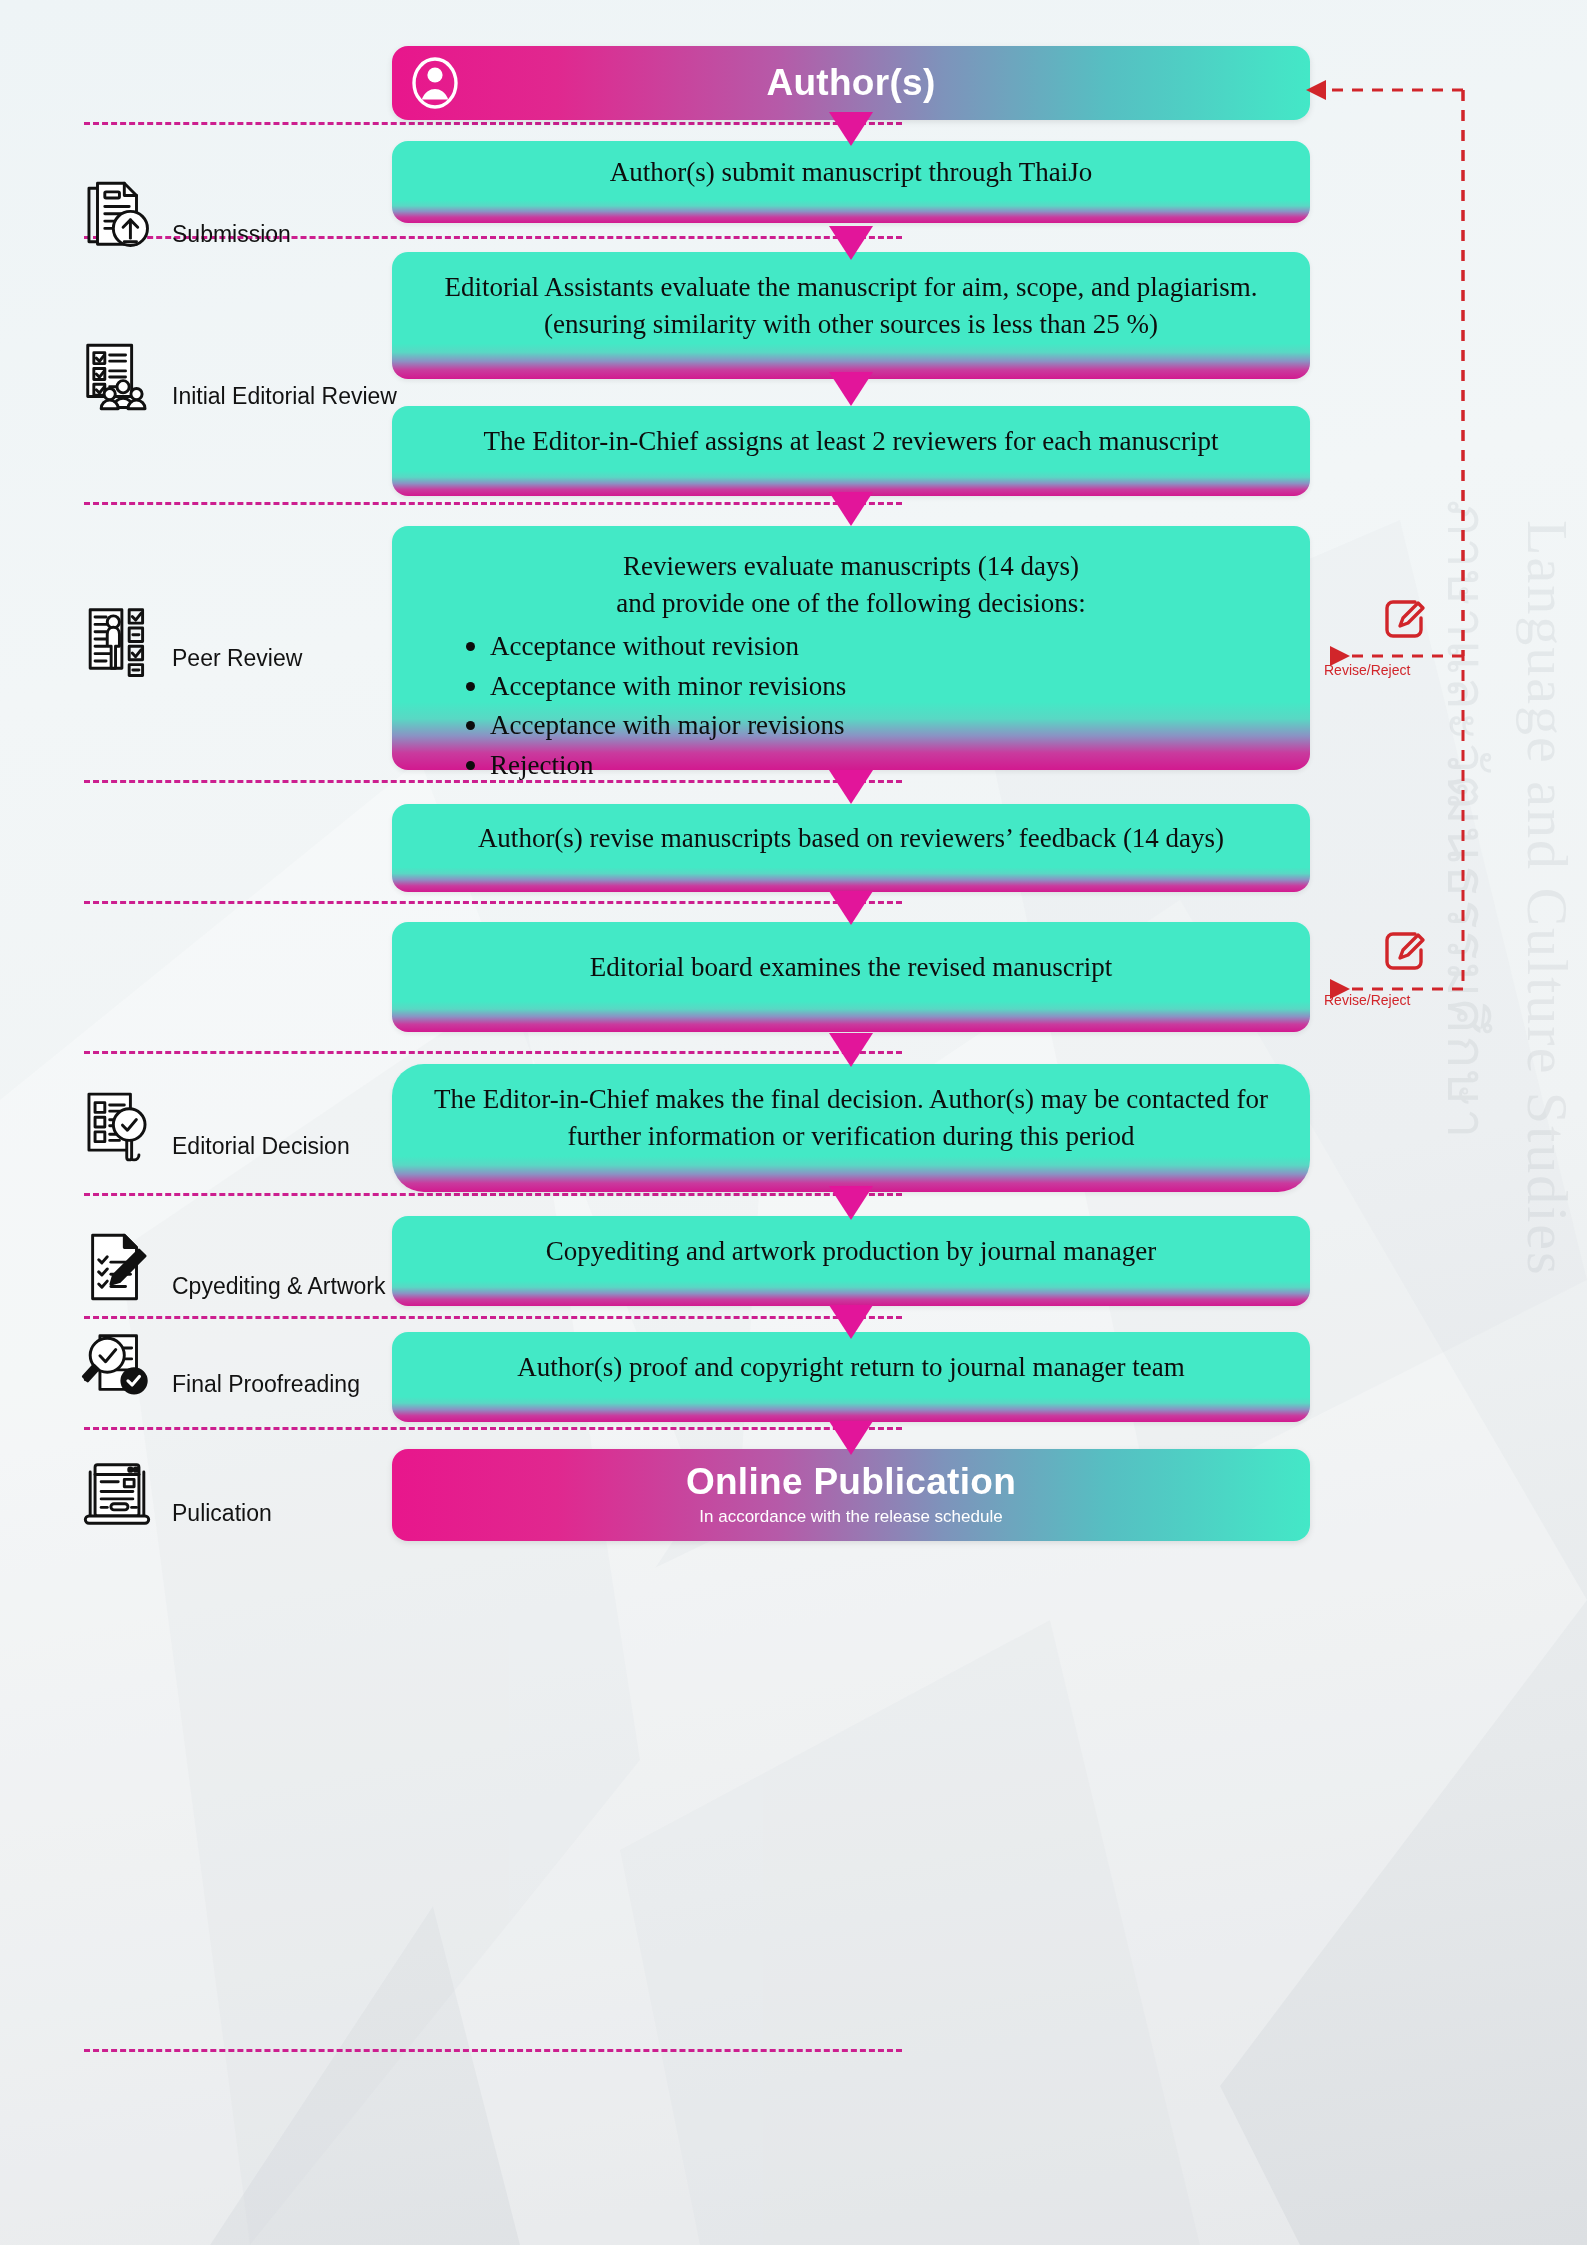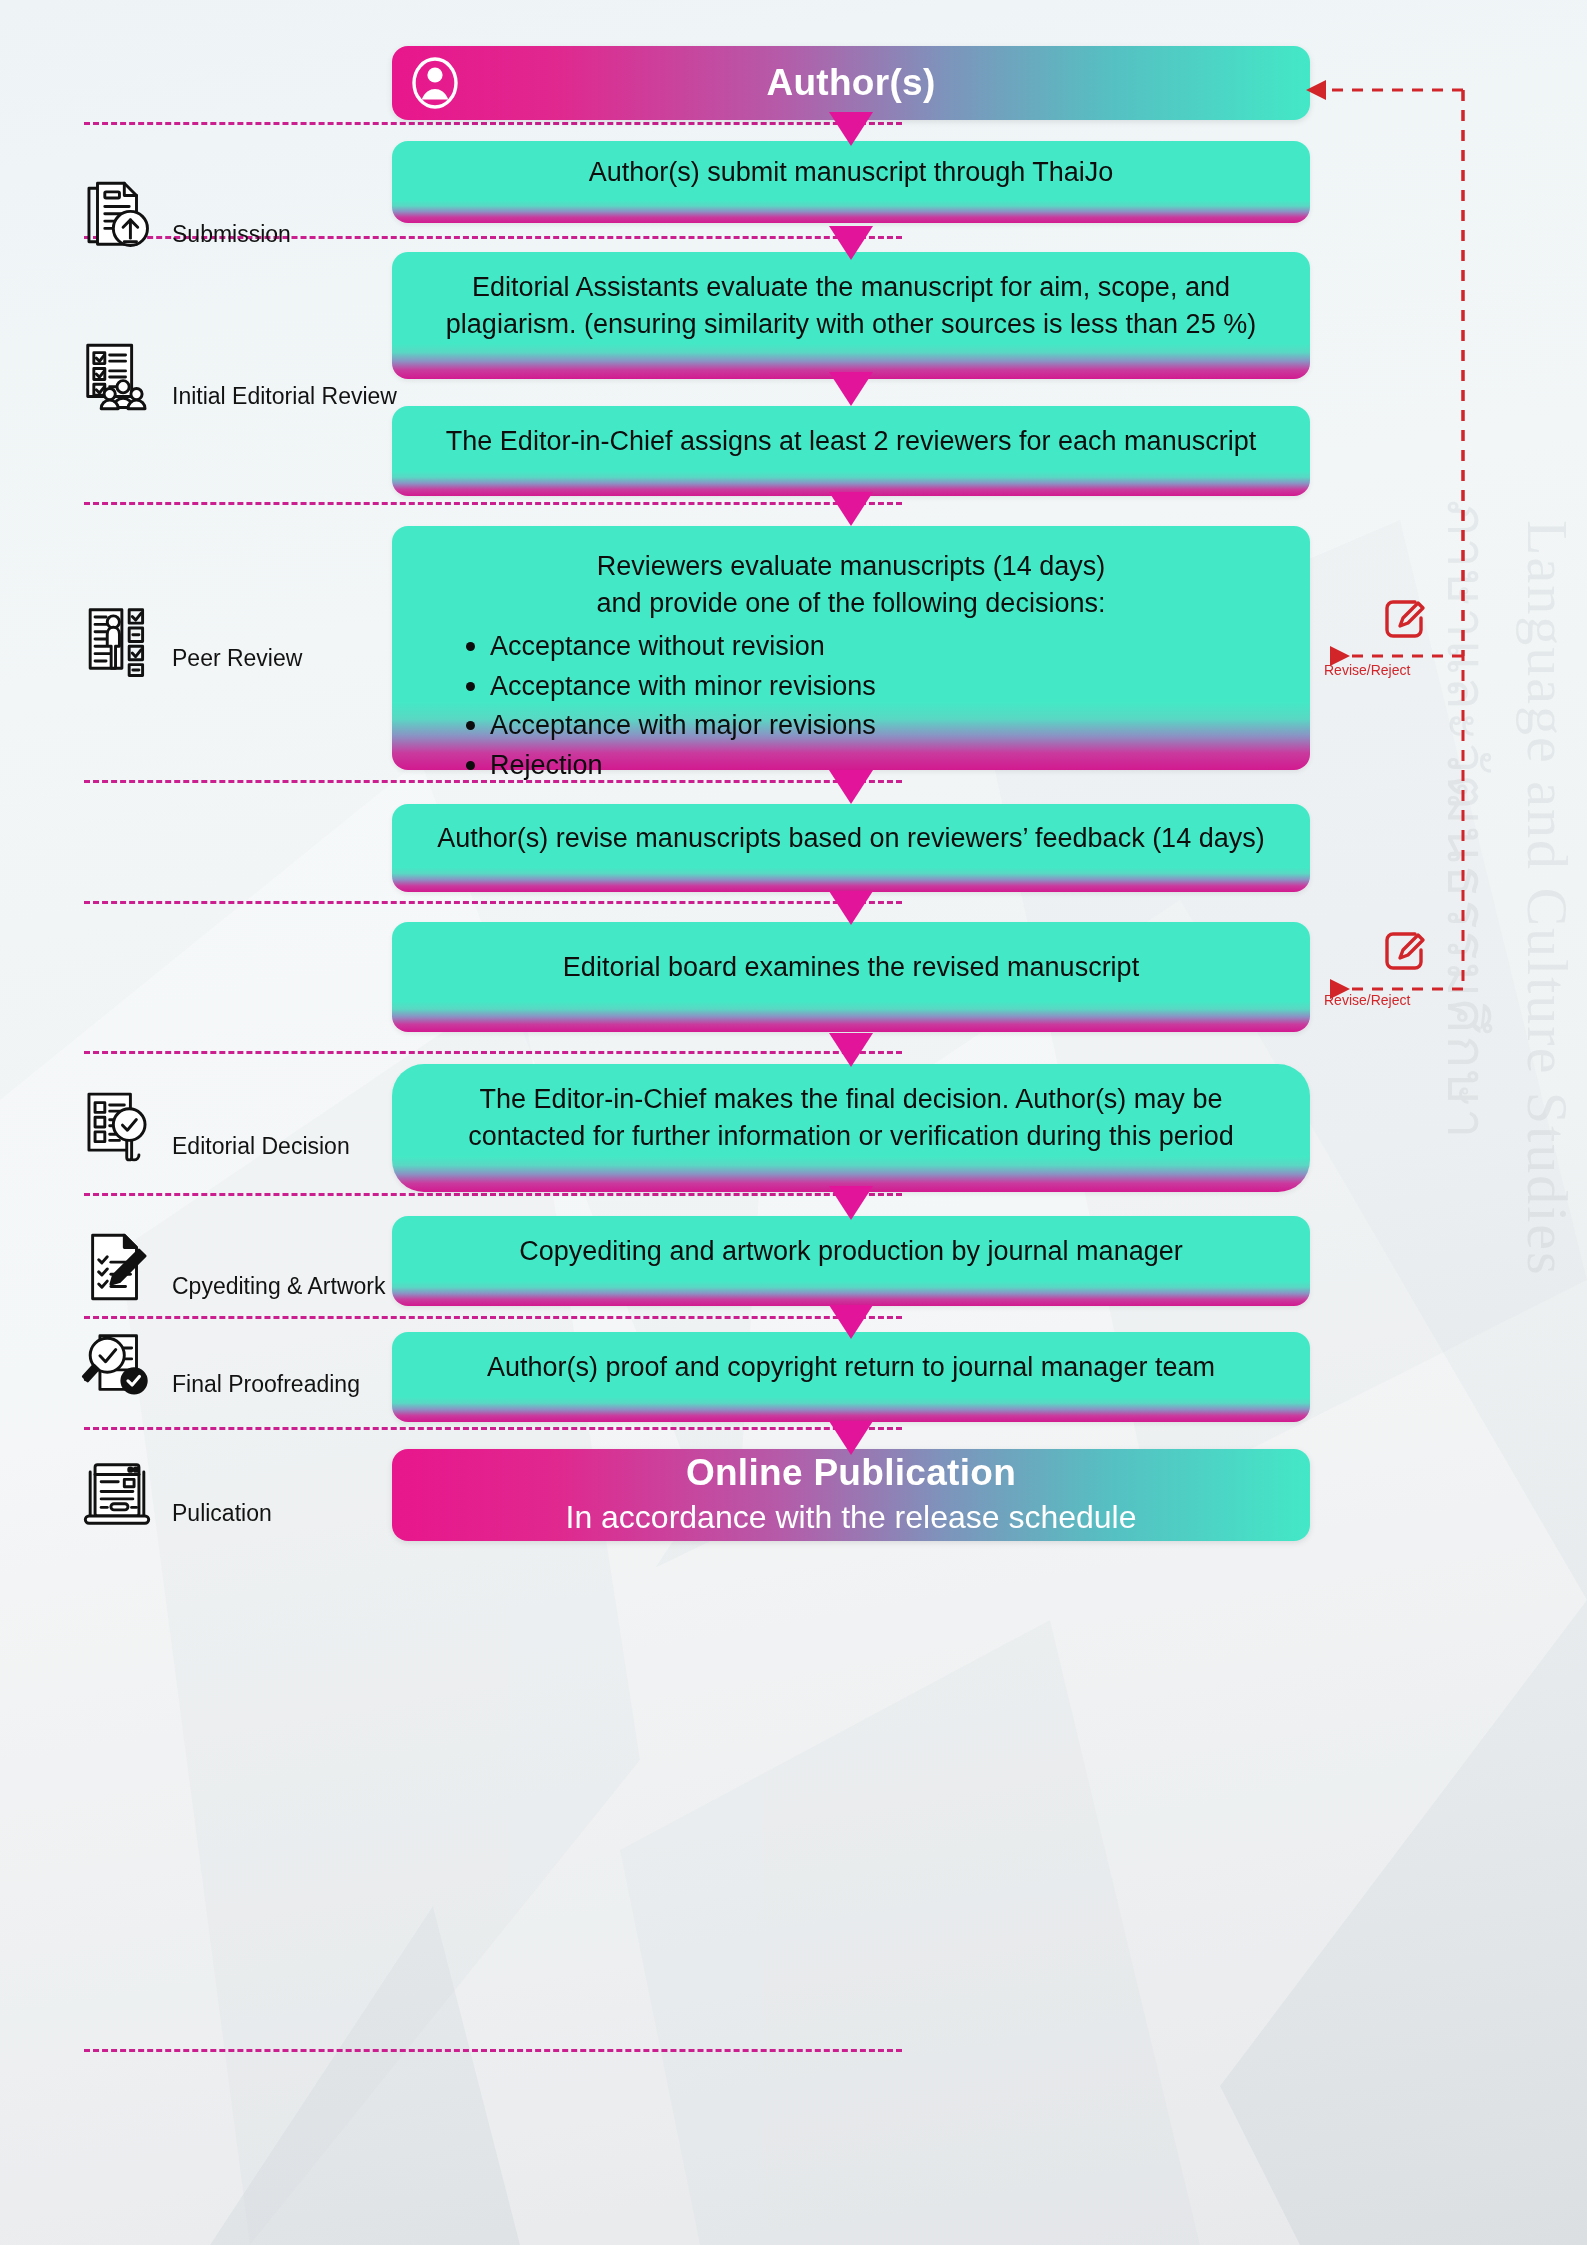--- a/index.html
+++ b/index.html
@@ -108,20 +108,21 @@
     background:
       linear-gradient(to bottom,
         #43e9c6 0%,
         #43e9c6 72%,
         #59d8c4 79%,
         #8a93c4 86%,
         #c93b9e 93%,
         #d2198f 100%);
     box-shadow: 0 2px 5px rgba(0,0,0,.07);
     padding: 10px 26px 30px 26px;
+    font-family: Liberation Serif, serif;
   }
   .node .txt {
     font-size: 27px;
     line-height: 1.36;
     color: #0d0d0d;
     width: 100%;
   }
 
   
   .banner {
@@ -144,21 +145,21 @@
     flex-direction: column;
     color: #fff;
   }
   .banner .b-title {
     font-size: 37px;
     font-weight: bold;
     line-height: 1.1;
     letter-spacing: .3px;
   }
   .banner .b-sub {
-    font-size: 32px;
+    font-size: 17px;
     line-height: 1.2;
     margin-top: 4px;
   }
   .avatar-badge {
     position: absolute;
     left: 18px;
     top: 50%;
     transform: translateY(-50%);
     width: 50px;
     height: 54px;

